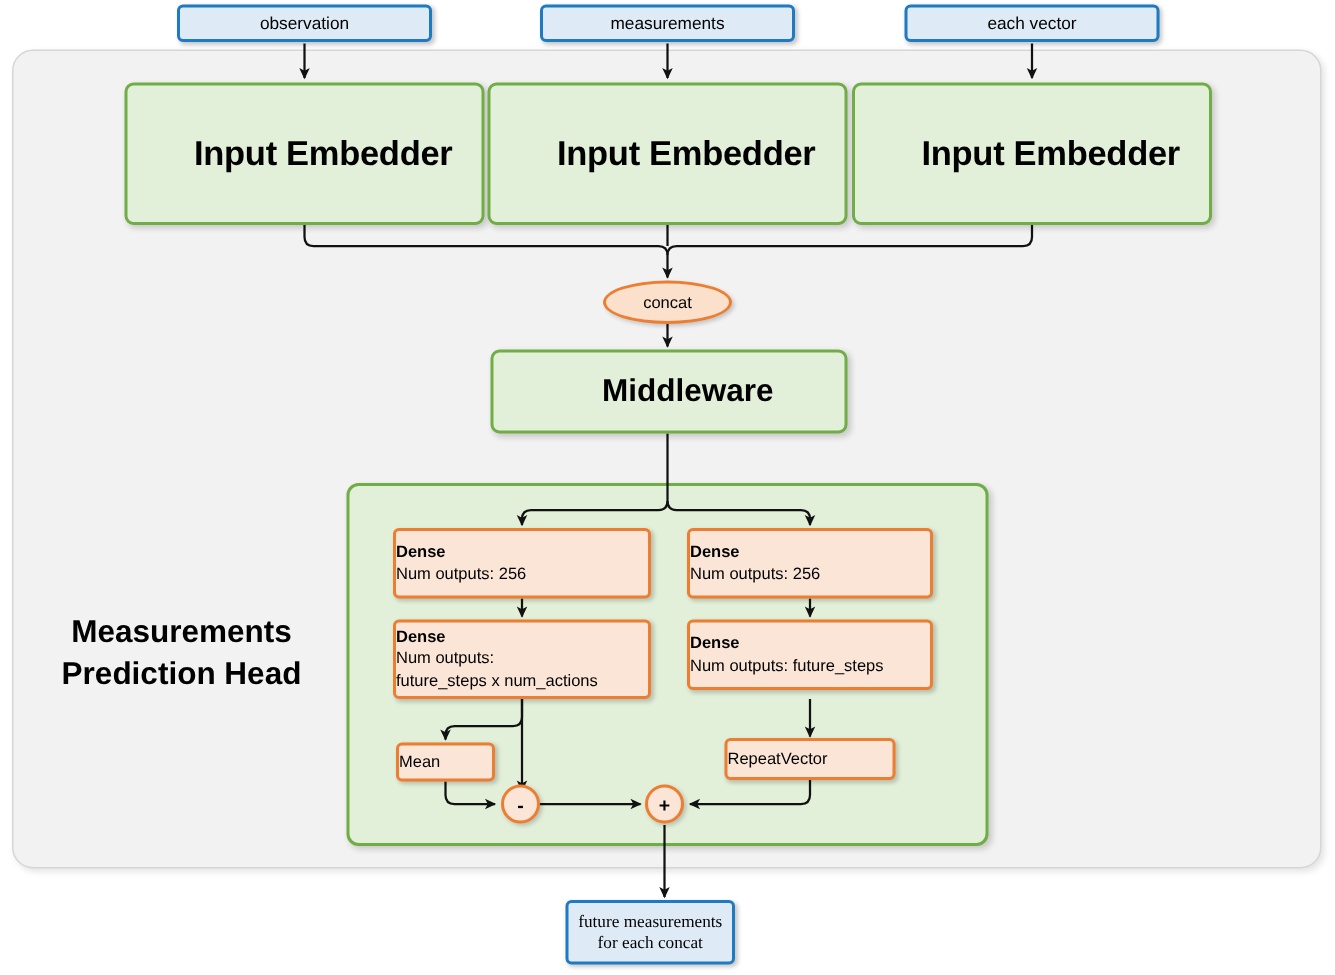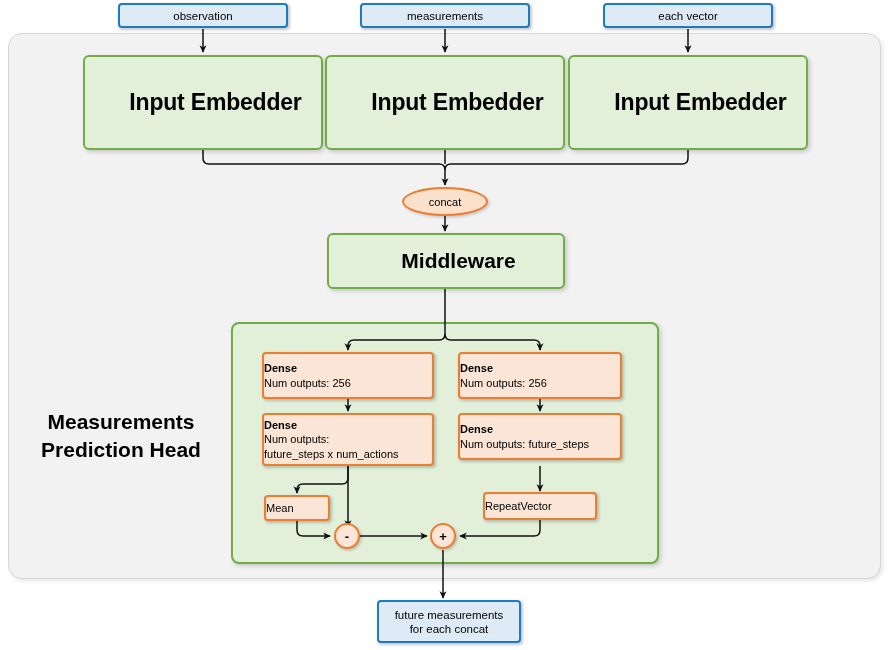--- a/index.html
+++ b/index.html
@@ -248,18 +248,18 @@
   </div>
 
   <div class="abs op-box" style="left:483px; top:492px; width:114px; height:28px;">
     <span>RepeatVector</span>
   </div>
 
   <div class="abs op-circle" style="left:430px; top:523px; width:26px; height:26px;">
     <span>+</span>
   </div>
 
-  <div class="abs io-box" style="left:377px; top:600px; width:144px; height:43px; flex-direction:column;">
+  <div class="abs io-box" style="left:377px; top:600px; width:113px; height:43px; flex-direction:column;font-family:Liberation Serif, serif;">
     <span>future measurements</span>
     <span>for each concat</span>
   </div>
 
 </div>
 
 </body></html>

